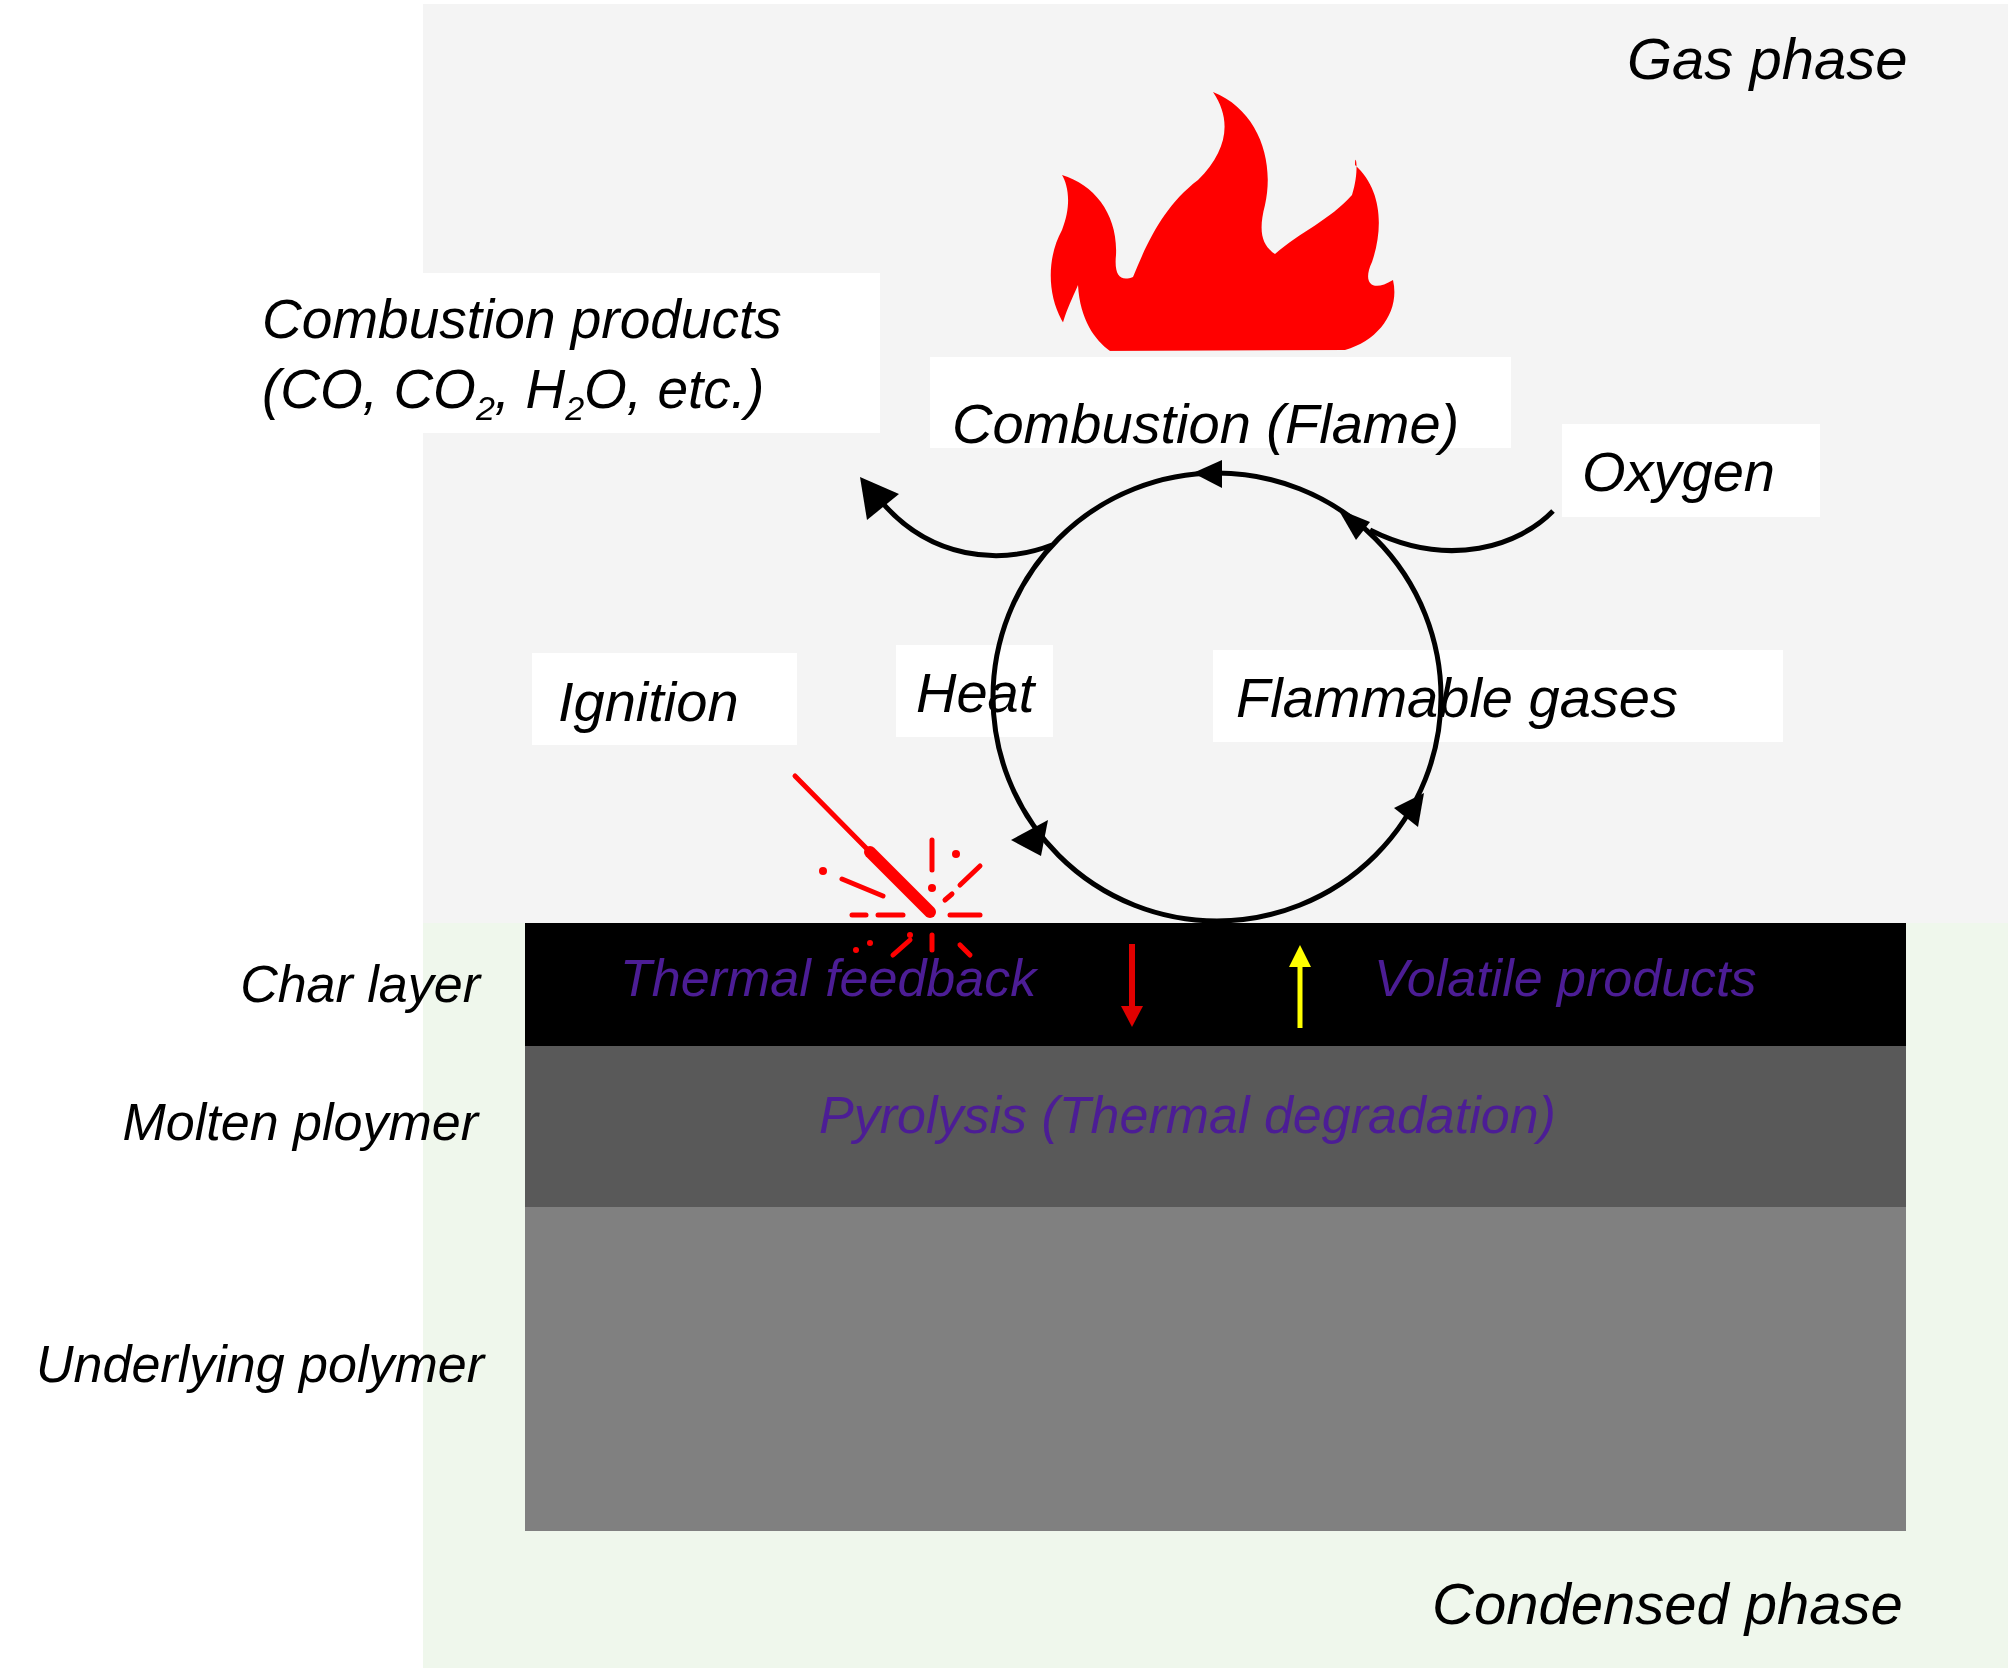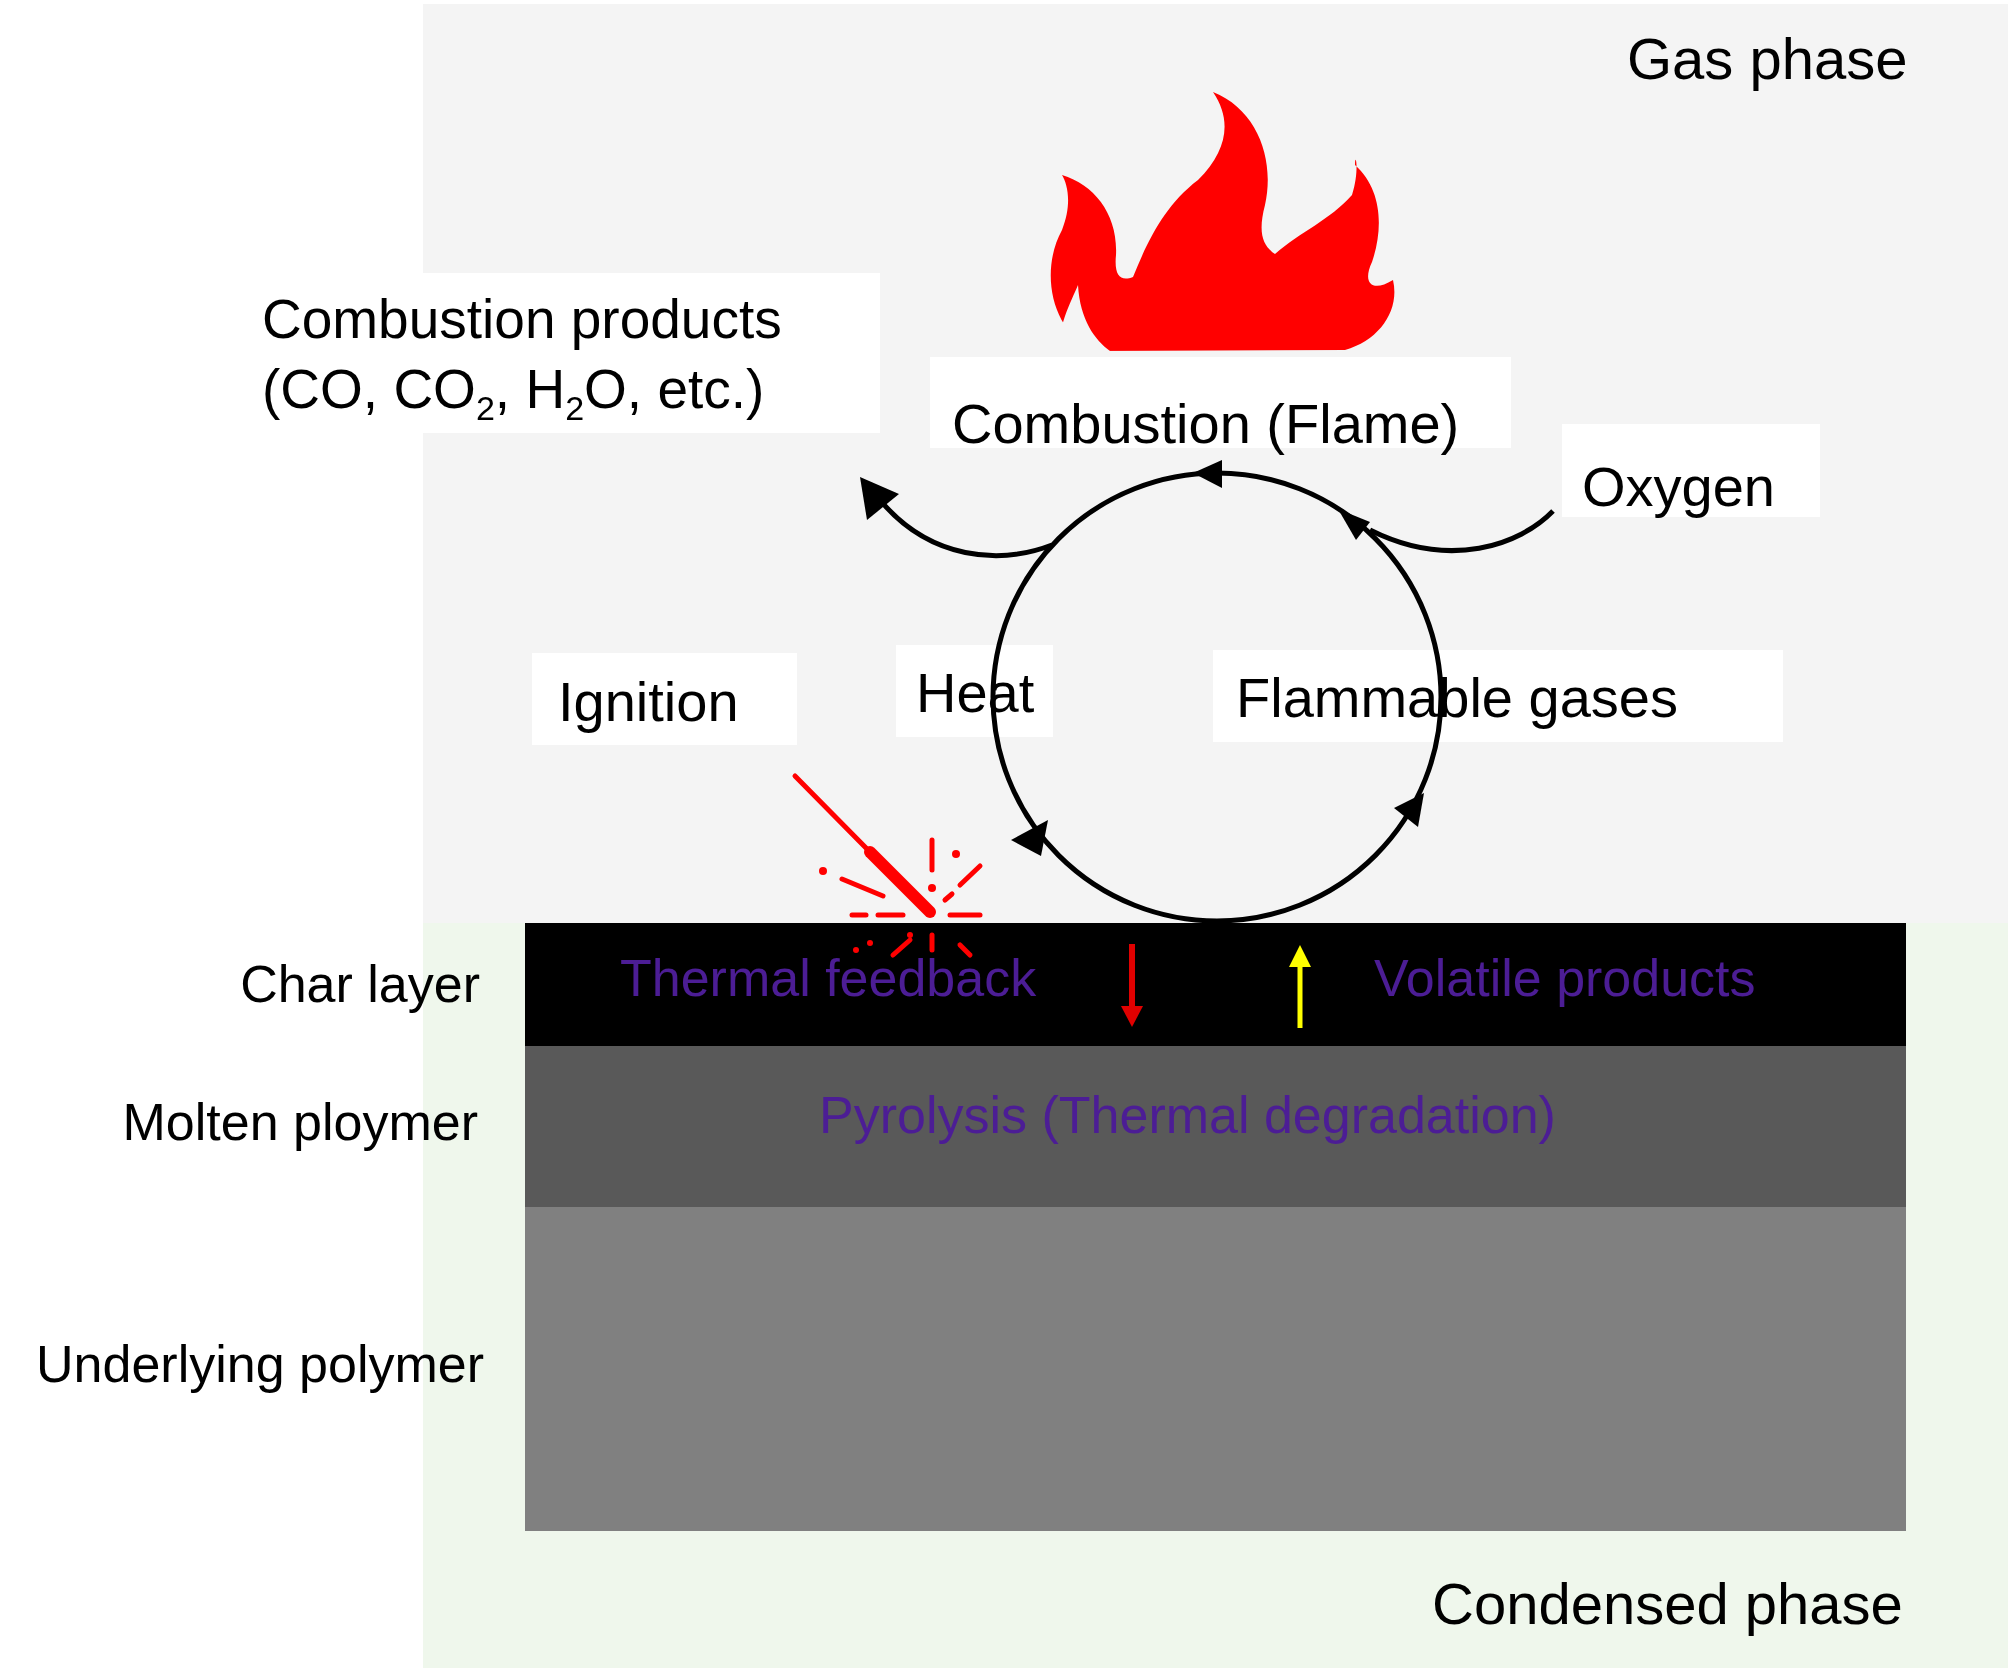--- a/index.html
+++ b/index.html
@@ -1,18 +1,18 @@
 <!DOCTYPE html>
 <html><head>
 <meta charset="utf-8">
 <style>
   html, body { margin:0; padding:0; background:#ffffff; }
   body { width:2008px; height:1672px; position:relative; overflow:hidden;
          font-family:"Liberation Sans", "DejaVu Sans", sans-serif; color:#000; }
-  .abs { position:absolute; }
+  .abs { position:absolute;font-style:italic; }
   #gas-bg { left:423px; top:4px; width:1585px; height:919px; background:#f4f4f4; }
   #cond-bg { left:423px; top:923px; width:1585px; height:745px; background:#eff7ec; }
   #char { left:525px; top:923px; width:1381px; height:123px; background:#000; }
   #molten { left:525px; top:1046px; width:1381px; height:161px; background:#595959; }
   #under { left:525px; top:1207px; width:1381px; height:324px; background:#808080; }
   .phase { font-size:58px; line-height:1; white-space:nowrap; }
   .side { font-size:52px; line-height:1; white-space:nowrap; text-align:right; width:490px; }
   .box { background:#ffffff; }
   .lbl { font-size:56px; line-height:1; white-space:nowrap; }
   .wtxt { color:#4c1d95; font-size:52px; line-height:1; white-space:nowrap; }
@@ -37,21 +37,21 @@
 <div class="abs side" style="left:-6px; top:1338px;">Underlying polymer</div>
 
 <div class="abs box" style="left:392px; top:273px; width:488px; height:160px;"></div>
 <div class="abs lbl" style="left:262px; top:292px; font-size:55px;">Combustion products</div>
 <div class="abs lbl" style="left:262px; top:362px; font-size:55px;"><span>(CO, CO</span><sub>2</sub><span>, H</span><sub>2</sub><span>O, etc.)</span></div>
 
 <div class="abs box" style="left:930px; top:357px; width:581px; height:91px;"></div>
 <div class="abs lbl" style="left:952px; top:396px;">Combustion (Flame)</div>
 
 <div class="abs box" style="left:1562px; top:424px; width:258px; height:93px;"></div>
-<div class="abs lbl" style="left:1582px; top:444px;margin-top:15px;">Oxygen</div>
+<div class="abs lbl" style="left:1582px; top:444px;">Oxygen</div>
 
 <div class="abs box" style="left:532px; top:653px; width:265px; height:92px;"></div>
 <div class="abs lbl" style="left:558px; top:674px;">Ignition</div>
 
 <div class="abs box" style="left:896px; top:645px; width:157px; height:92px;"></div>
 <div class="abs lbl" style="left:916px; top:665px;text-align:center;">Heat</div>
 
 <div class="abs box" style="left:1213px; top:650px; width:570px; height:92px;"></div>
 <div class="abs lbl" style="left:1236px; top:670px;">Flammable gases</div>
 

